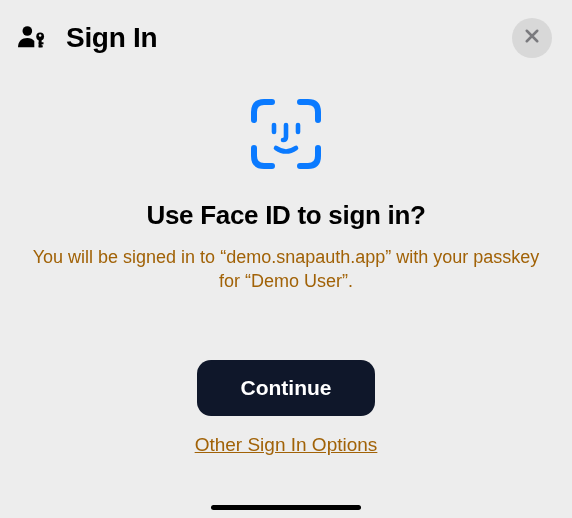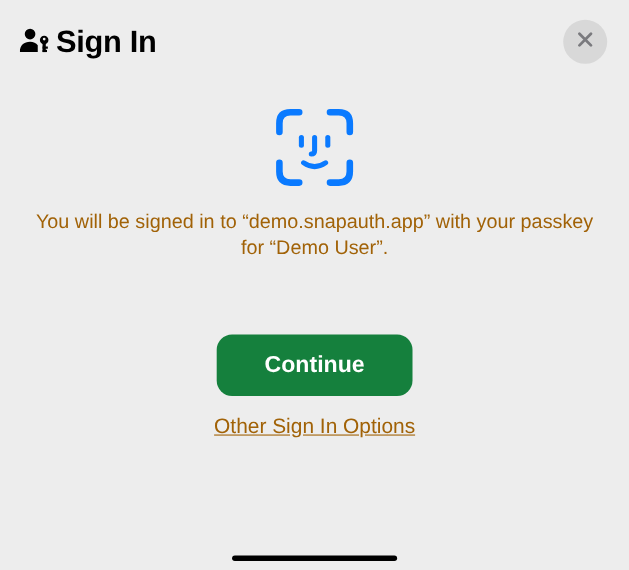--- a/index.html
+++ b/index.html
@@ -12,21 +12,21 @@
   }
   .header {
     display: flex;
     align-items: center;
     justify-content: space-between;
     padding: 18px 20px 0 18px;
   }
   .header-left {
     display: flex;
     align-items: center;
-    gap: 5px;
+    gap: 20px;
   }
   .person-key-icon { width: 28px; height: 28px; flex-shrink: 0; }
   .header-title {
     font-size: 28px;
     font-weight: 700;
     letter-spacing: -0.3px;
   }
   .close-btn {
     width: 40px; height: 40px;
     border-radius: 50%;
@@ -59,21 +59,21 @@
   }
 
   .actions {
     margin-top: 66px;
     display: flex;
     flex-direction: column;
     align-items: center;
     gap: 18px;
   }
   .primary-btn {
-    background: #15803d;
+    background: #0f172a;
     color: #fff;
     font-size: 21px;
     font-weight: 600;
     border: none;
     border-radius: 14px;
     padding: 16px 44px;
     min-width: 172px;
     cursor: pointer;
   }
   .link-btn {
@@ -137,20 +137,21 @@
         <g fill="none" stroke="#0a7aff" stroke-width="4.6" stroke-linecap="round">
           <line x1="24" y1="27" x2="24" y2="34"></line>
           <line x1="48" y1="27" x2="48" y2="34"></line>
           <path d="M36 27 V39 Q36 42 33 42"></path>
           <path d="M26 50 Q36 57 46 50"></path>
         </g>
       </svg>
     </span>
   </div>
 
+  <h1 class="prompt-title">Use Face ID to sign in?</h1>
   <p class="prompt-body">You will be signed in to “demo.snapauth.app” with your passkey for “Demo User”.</p>
 
   <div class="actions">
     <button class="primary-btn">Continue</button>
     <button class="link-btn">Other Sign In Options</button>
   </div>
 </div>
 
 <div class="home-indicator"></div>
 

